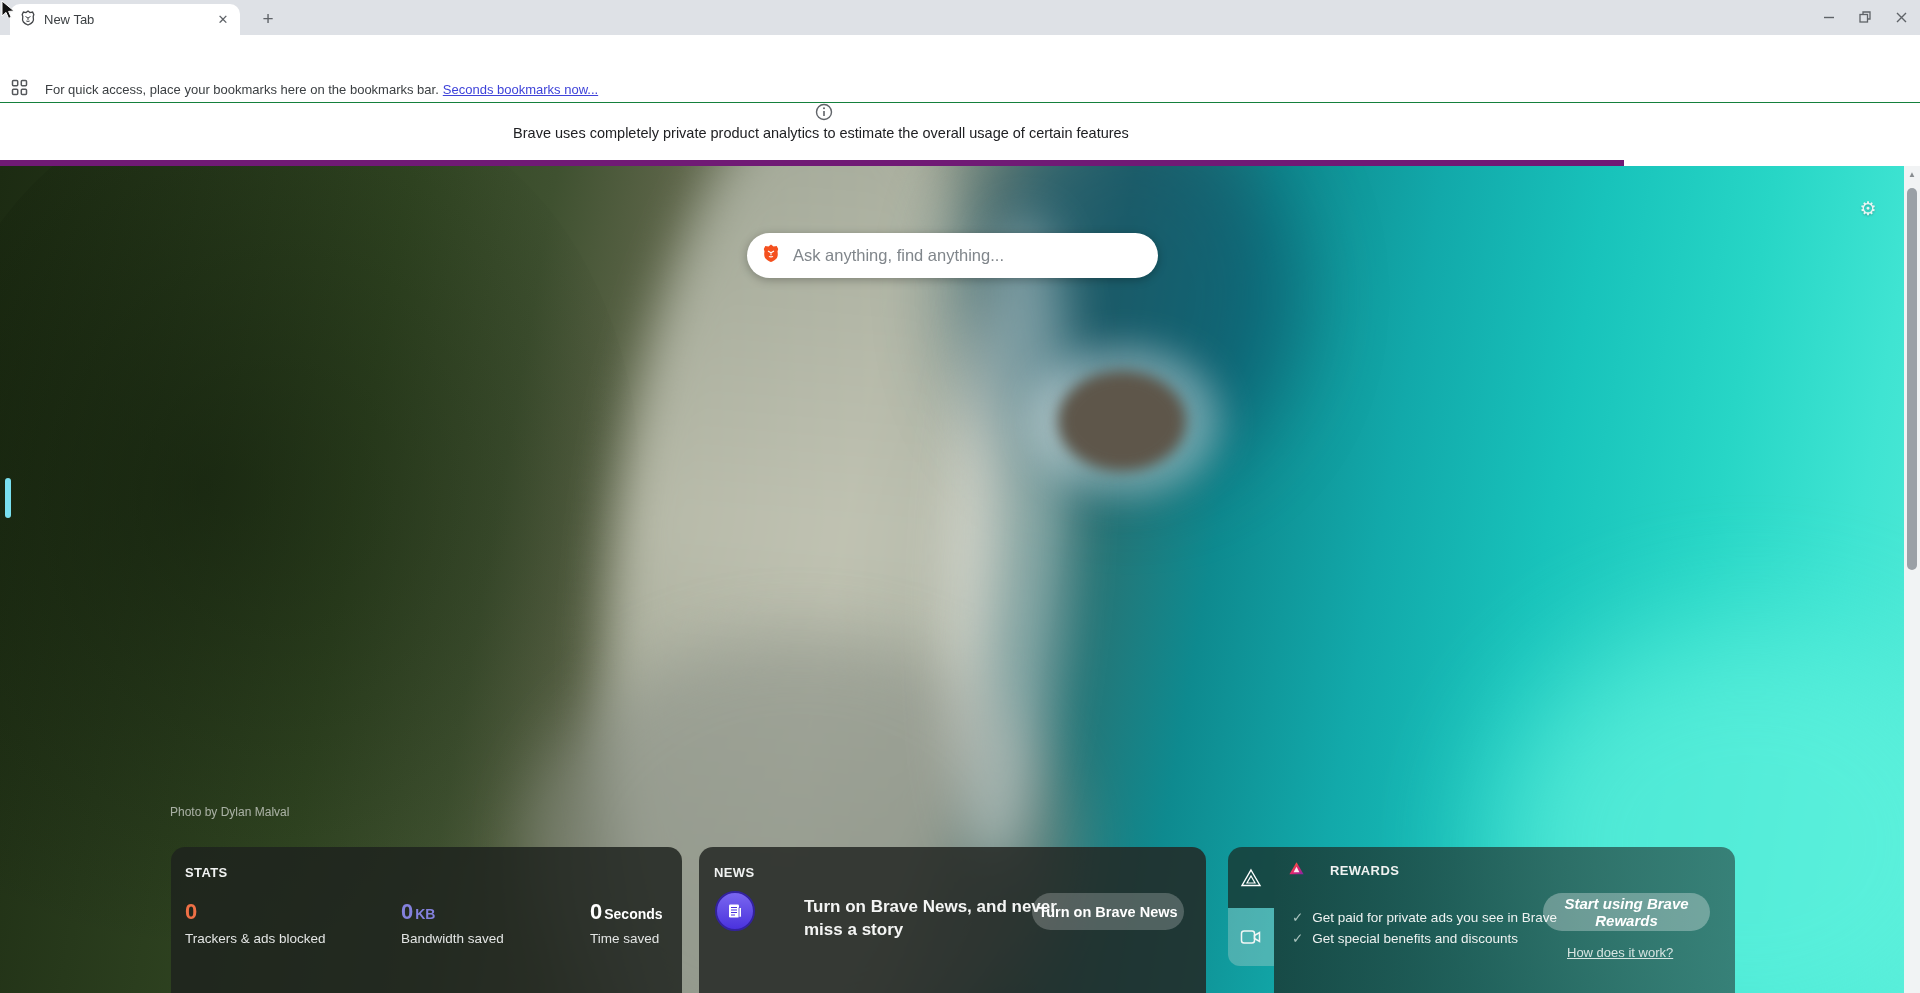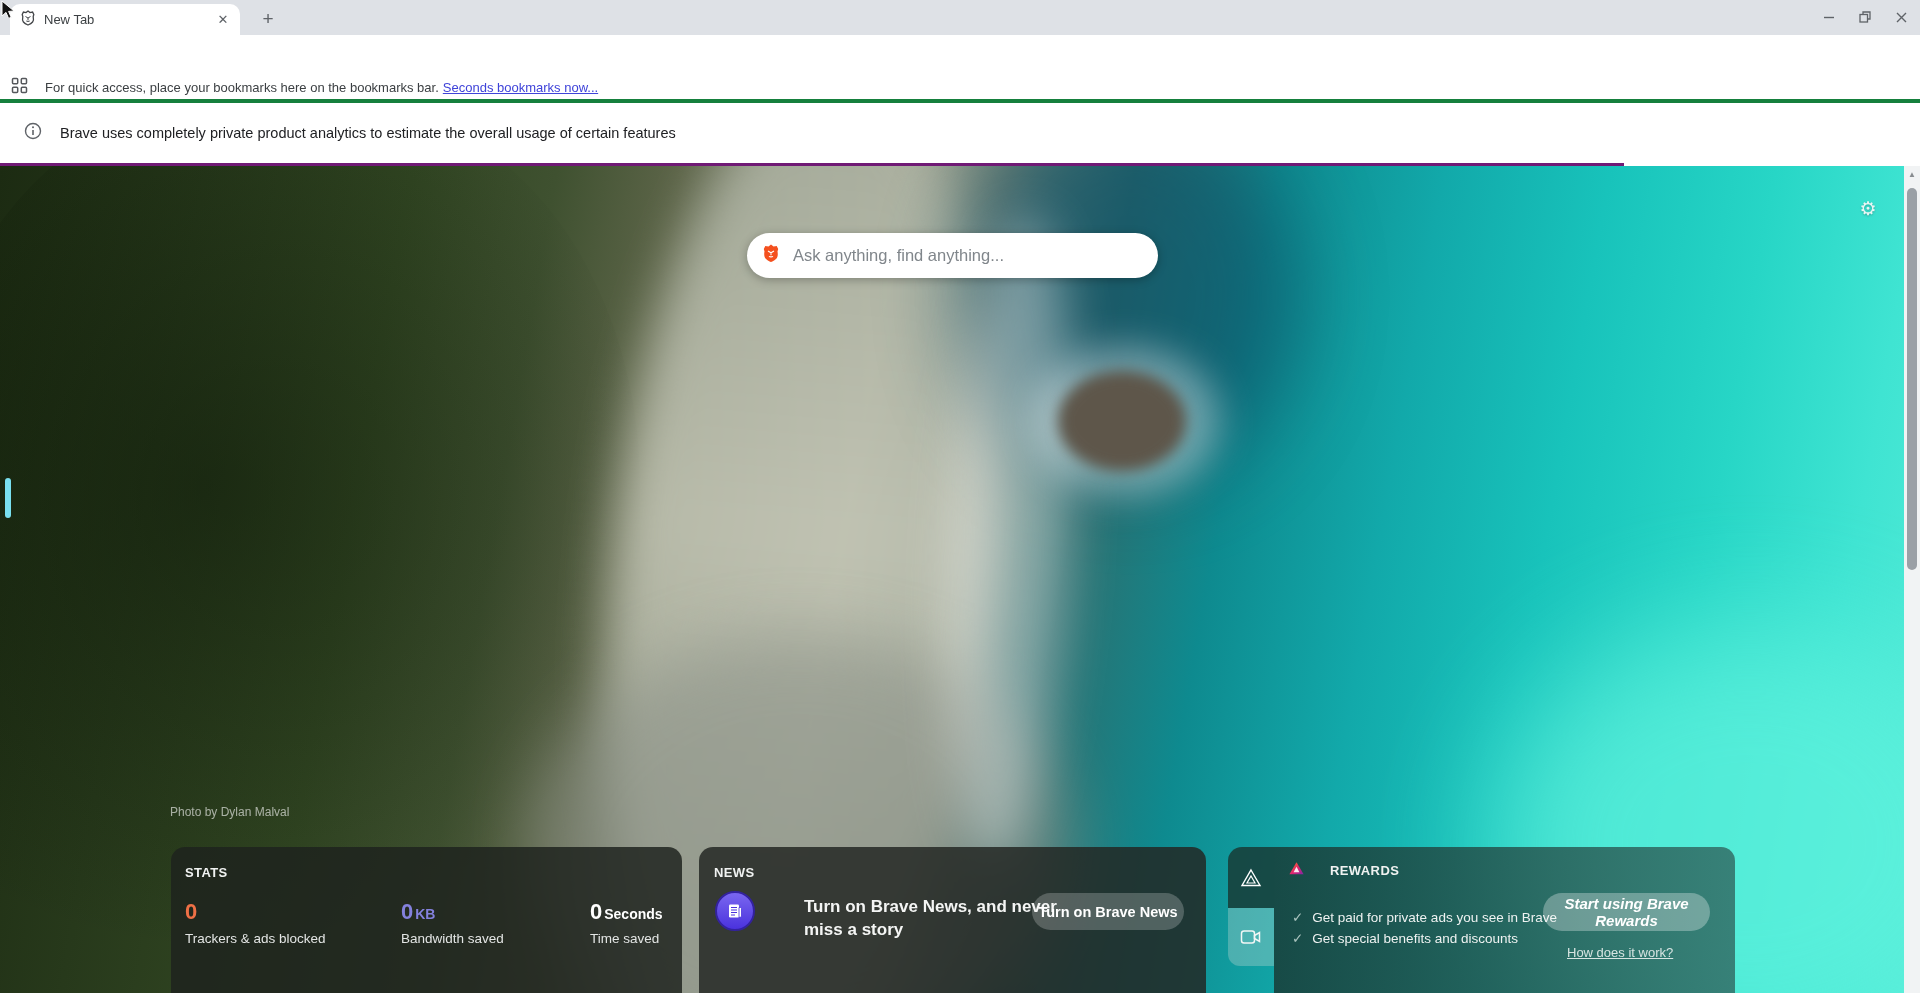--- a/index.html
+++ b/index.html
@@ -26,28 +26,28 @@
             border:2px solid #5c66d8; border-radius:16px; display:flex; align-items:center; padding:0 12px; }
   .url-caret { width:1px; height:17px; background:#1b1b1b; margin-left:10px; }
   .url-right { margin-left:auto; display:flex; align-items:center; gap:12px; }
   .url-sep { width:1px; height:18px; background:#d4d6da; }
   .tb-right { position:absolute; right:6px; top:44px; display:flex; align-items:center; gap:12px; }
   .tb-sep { width:1px; height:20px; background:#dadce0; }
   .tb-ic { width:24px; height:24px; display:flex; align-items:center; justify-content:center; }
 
   
   .bookmarksbar { position:absolute; left:0; top:76px; width:1920px; height:27px; background:#fff;
-                  display:flex; align-items:center; border-bottom:4px solid #15803d; }
+                  display:flex; align-items:center; border-bottom:1px solid #15803d; }
   .bm-grid { margin-left:11px; }
   .bm-text { margin-left:17px; font-size:13px; color:#3c4043; }
   .bm-link { color:#3f43d9; text-decoration:underline; cursor:pointer; margin-left:4px; }
 
   
   .banner { position:absolute; left:0; top:103px; width:1624px; height:63px; background:#fff;
-            display:flex; align-items:center; border-bottom:3px solid #701a75; }
+            display:flex; align-items:center; border-bottom:6px solid #701a75;flex-direction:column; }
   .banner-msg { margin-left:18px; font-size:14.5px; color:#202124; }
   .btn-outline { position:absolute; left:720px; top:125px; width:66px; height:31px; border:1px solid #c7c6f2;
                  border-radius:16px; background:#fff; color:#4236dd; font-size:13.5px; font-family:inherit; cursor:pointer; }
   .btn-filled { position:absolute; left:806px; top:125px; width:62px; height:31px; border:none;
                 border-radius:16px; background:#4236dd; color:#fff; font-size:13.5px; font-family:inherit; cursor:pointer; }
   .banner-learn { position:absolute; left:1790px; top:132px; font-size:14px; color:#4a43e0; cursor:pointer; }
   .banner-close { position:absolute; left:1884px; top:131px; width:20px; height:20px; color:#5f6368;
                   font-size:15px; display:flex; align-items:center; justify-content:center; cursor:pointer; }
 
   

